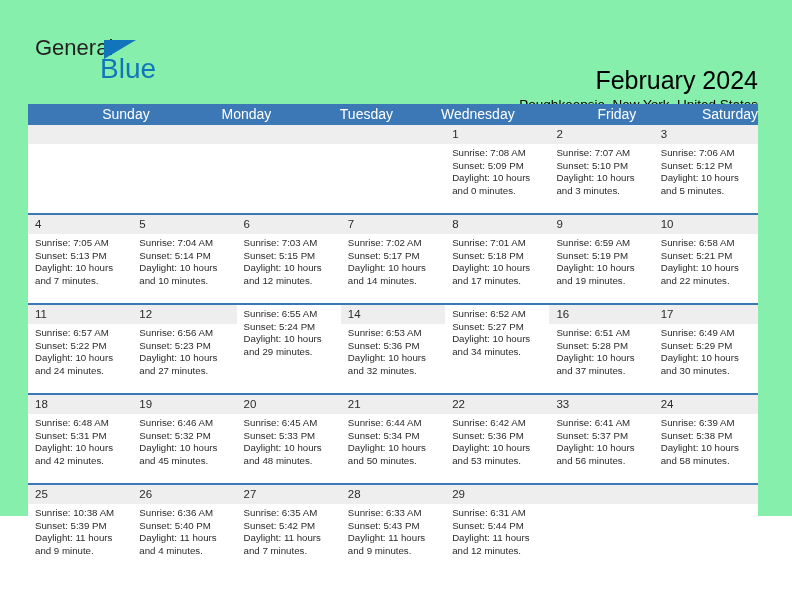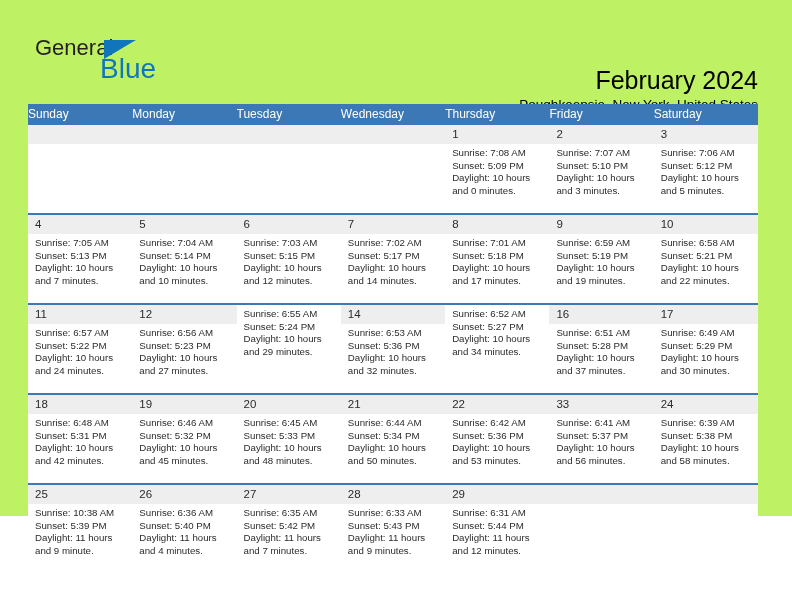--- a/index.html
+++ b/index.html
@@ -10,21 +10,21 @@
     background: #ffffff;
     font-family: "Liberation Sans", sans-serif;
     color: #000000;
     overflow: hidden;
   }
 
   .page {
     position: relative;
     width: 792px;
     height: 516px;
-    background: #bef264;
+    background: #86efac;
   }
 
   
   .top-bar {
     position: absolute;
     left: 28px;
     top: 30px;
     right: 34px;
     height: 68px;
   }
@@ -97,24 +97,25 @@
   }
 
   .weekday-row {
     display: flex;
     background: #3b78b5;
     height: 21px;
   }
   .weekday {
     flex: 1 1 0;
     color: #ffffff;
-    font-size: 12px;
+    font-size: 14px;
     line-height: 21px;
     white-space: nowrap;
     overflow: hidden;
+    text-align: right;
   }
 
   .week-row {
     position: relative;
     border-top: 2px solid #3b78b5;
   }
   .week-row:first-of-type {
     border-top: none;
   }
 
@@ -175,21 +176,20 @@
     </div>
 
   </div>
 
   <div class="calendar">
     <div class="weekday-row" id="weekday-row">
         <div class="weekday">Sunday</div>
         <div class="weekday">Monday</div>
         <div class="weekday">Tuesday</div>
         <div class="weekday">Wednesday</div>
-        <div class="weekday">Thursday</div>
         <div class="weekday">Friday</div>
         <div class="weekday">Saturday</div>
       </div>
     <div id="weeks-container">
         <div class="week-row">
           <div class="week-grid">
             <div class="day-cell empty">
               <div class="daynum-band">
                 <div class="daynum"></div>
               </div>

